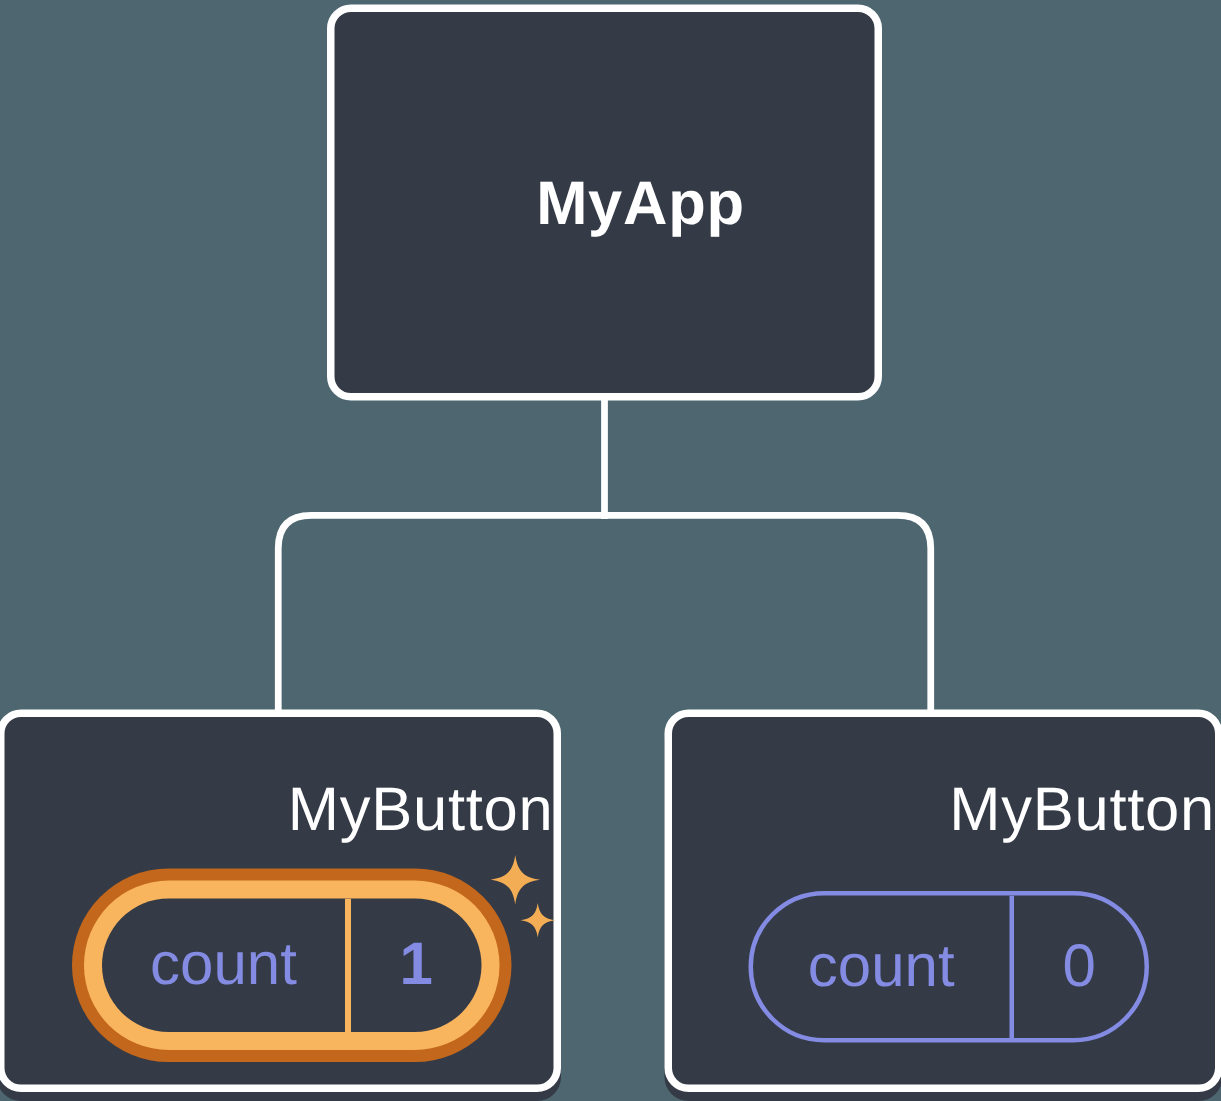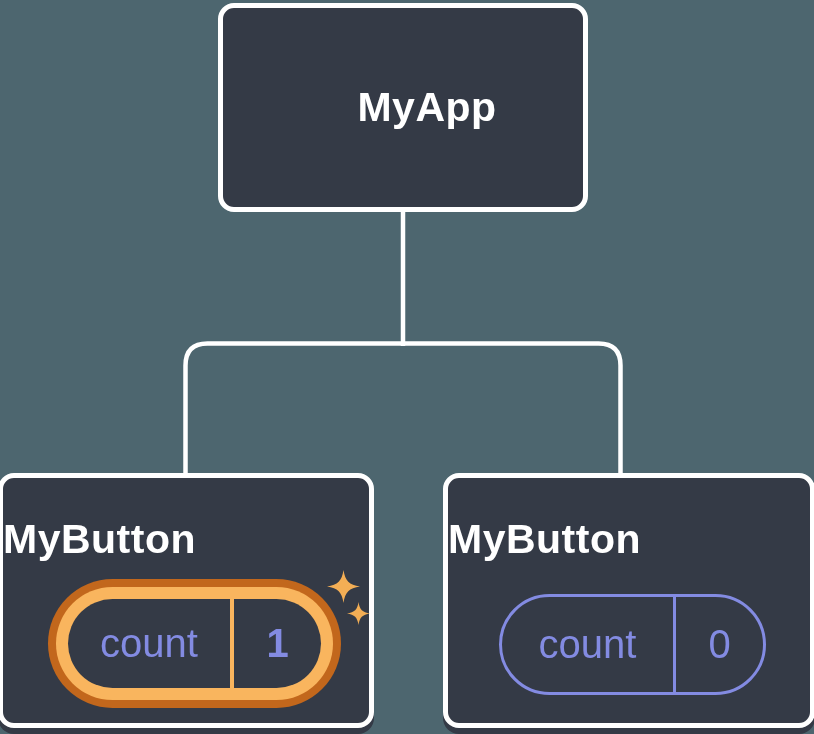--- a/index.html
+++ b/index.html
@@ -24,21 +24,21 @@
     position: absolute;
     box-sizing: border-box;
     background: #343a46;
     border: 5px solid #ffffff;
     border-radius: 16px;
     z-index: 1;
   }
 
   .node-root {
     left: 218px; top: 3px;
-    width: 370px; height: 209px;
+    width: 370px; height: 264px;
     display: flex; align-items: center; justify-content: center; padding-left: 48px;
   }
 
   .node-child {
     top: 473px;
     width: 376px; height: 255px;
     box-shadow: 0 6px 0 #343a46;
   }
   .node-left  { left: -2px; }
   .node-right { left: 443px; width: 372px; }
@@ -47,24 +47,24 @@
     color: #ffffff;
     font-size: 41px;
     font-weight: 600;
     letter-spacing: 0.5px;
   }
 
   .node-title {
     position: absolute;
     left: 0; top: 36px;
     width: 100%;
-    text-align: left;
+    text-align: right;
     color: #ffffff;
     font-size: 41px;
-    font-weight: 700;
+    font-weight: 400;
     letter-spacing: 0.5px;
     line-height: 50px;
   }
 
   
   .pill {
     position: absolute;
     left: 51px; top: 116px;
     box-sizing: border-box;
     width: 267px; height: 101px;

